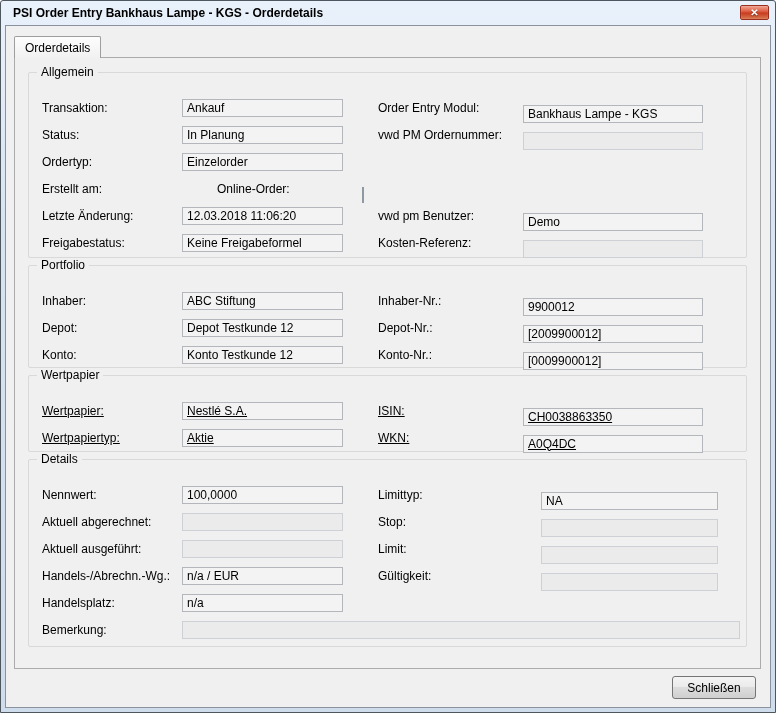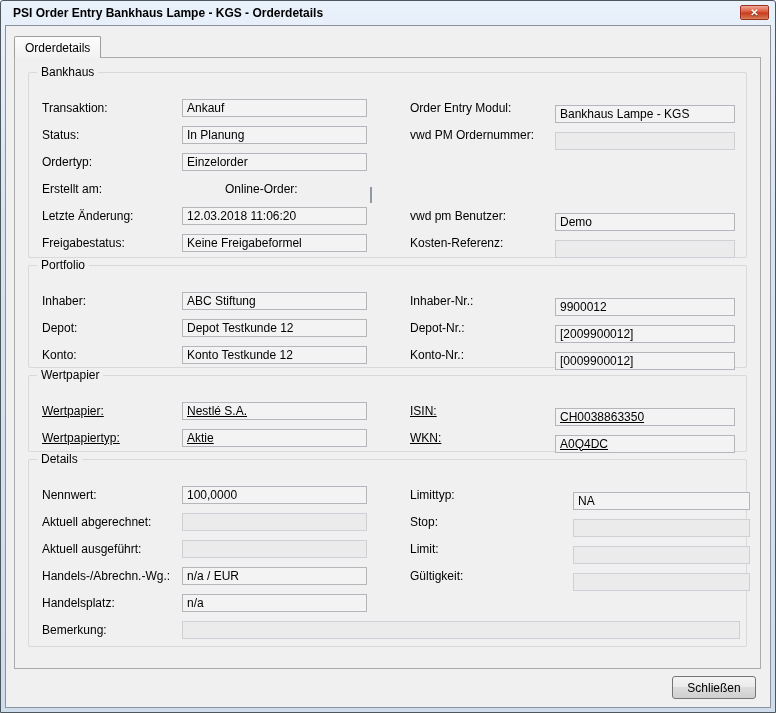--- a/index.html
+++ b/index.html
@@ -81,23 +81,23 @@
   .g-wertpapier { top: 317px; height: 77px; text-decoration: underline;  }
   .g-details    { top: 401px; height: 188px; }
   .gtitle {
     position: absolute; top: -8px; left: 8px;
     background: #f0f0f0; padding: 0 4px;
   }
 
   
   .row { display: flex; align-items: center; height: 27px; padding-left: 13px; }
   .lbl   { width: 140px; flex: none; white-space: nowrap; }
-  .fld-l { width: 185px; flex: none; }
+  .fld-l { width: 161px; flex: none; }
   .gap   { width: 35px;  flex: none; }
-  .lbl-r { width: 145px; flex: none; white-space: nowrap; margin-left: 8px; }
+  .lbl-r { width: 145px; flex: none; white-space: nowrap; }
   .fld-r { width: 180px; flex: none; margin-top: 12px; }
   .g-details .lbl-r { width: 163px; }
   .g-details .fld-r { width: 177px; border-radius: 8px; }
   .fld-wide { width: 558px; flex: none; }
 
   .field {
     height: 18px; width: 100%;
     border: 1px solid #b3b7bc;
     background: #f3f3f3;
     padding: 0 4px;
@@ -134,21 +134,21 @@
     </div>
   </div>
 
   <div class="win-body">
 
     <div class="tab">Orderdetails</div>
 
     <div class="panel">
 
       <div class="group g-allgemein">
-        <span class="gtitle">Bankhaus</span>
+        <span class="gtitle">Allgemein</span>
 
         <div class="row">
           <span class="lbl">Transaktion:</span>
           <span class="fld-l">
               <span class="field">Ankauf</span>
             </span>
           <span class="gap"></span>
           <span class="lbl-r">Order Entry Modul:</span>
           <span class="fld-r">
               <span class="field">Bankhaus Lampe - KGS</span>

